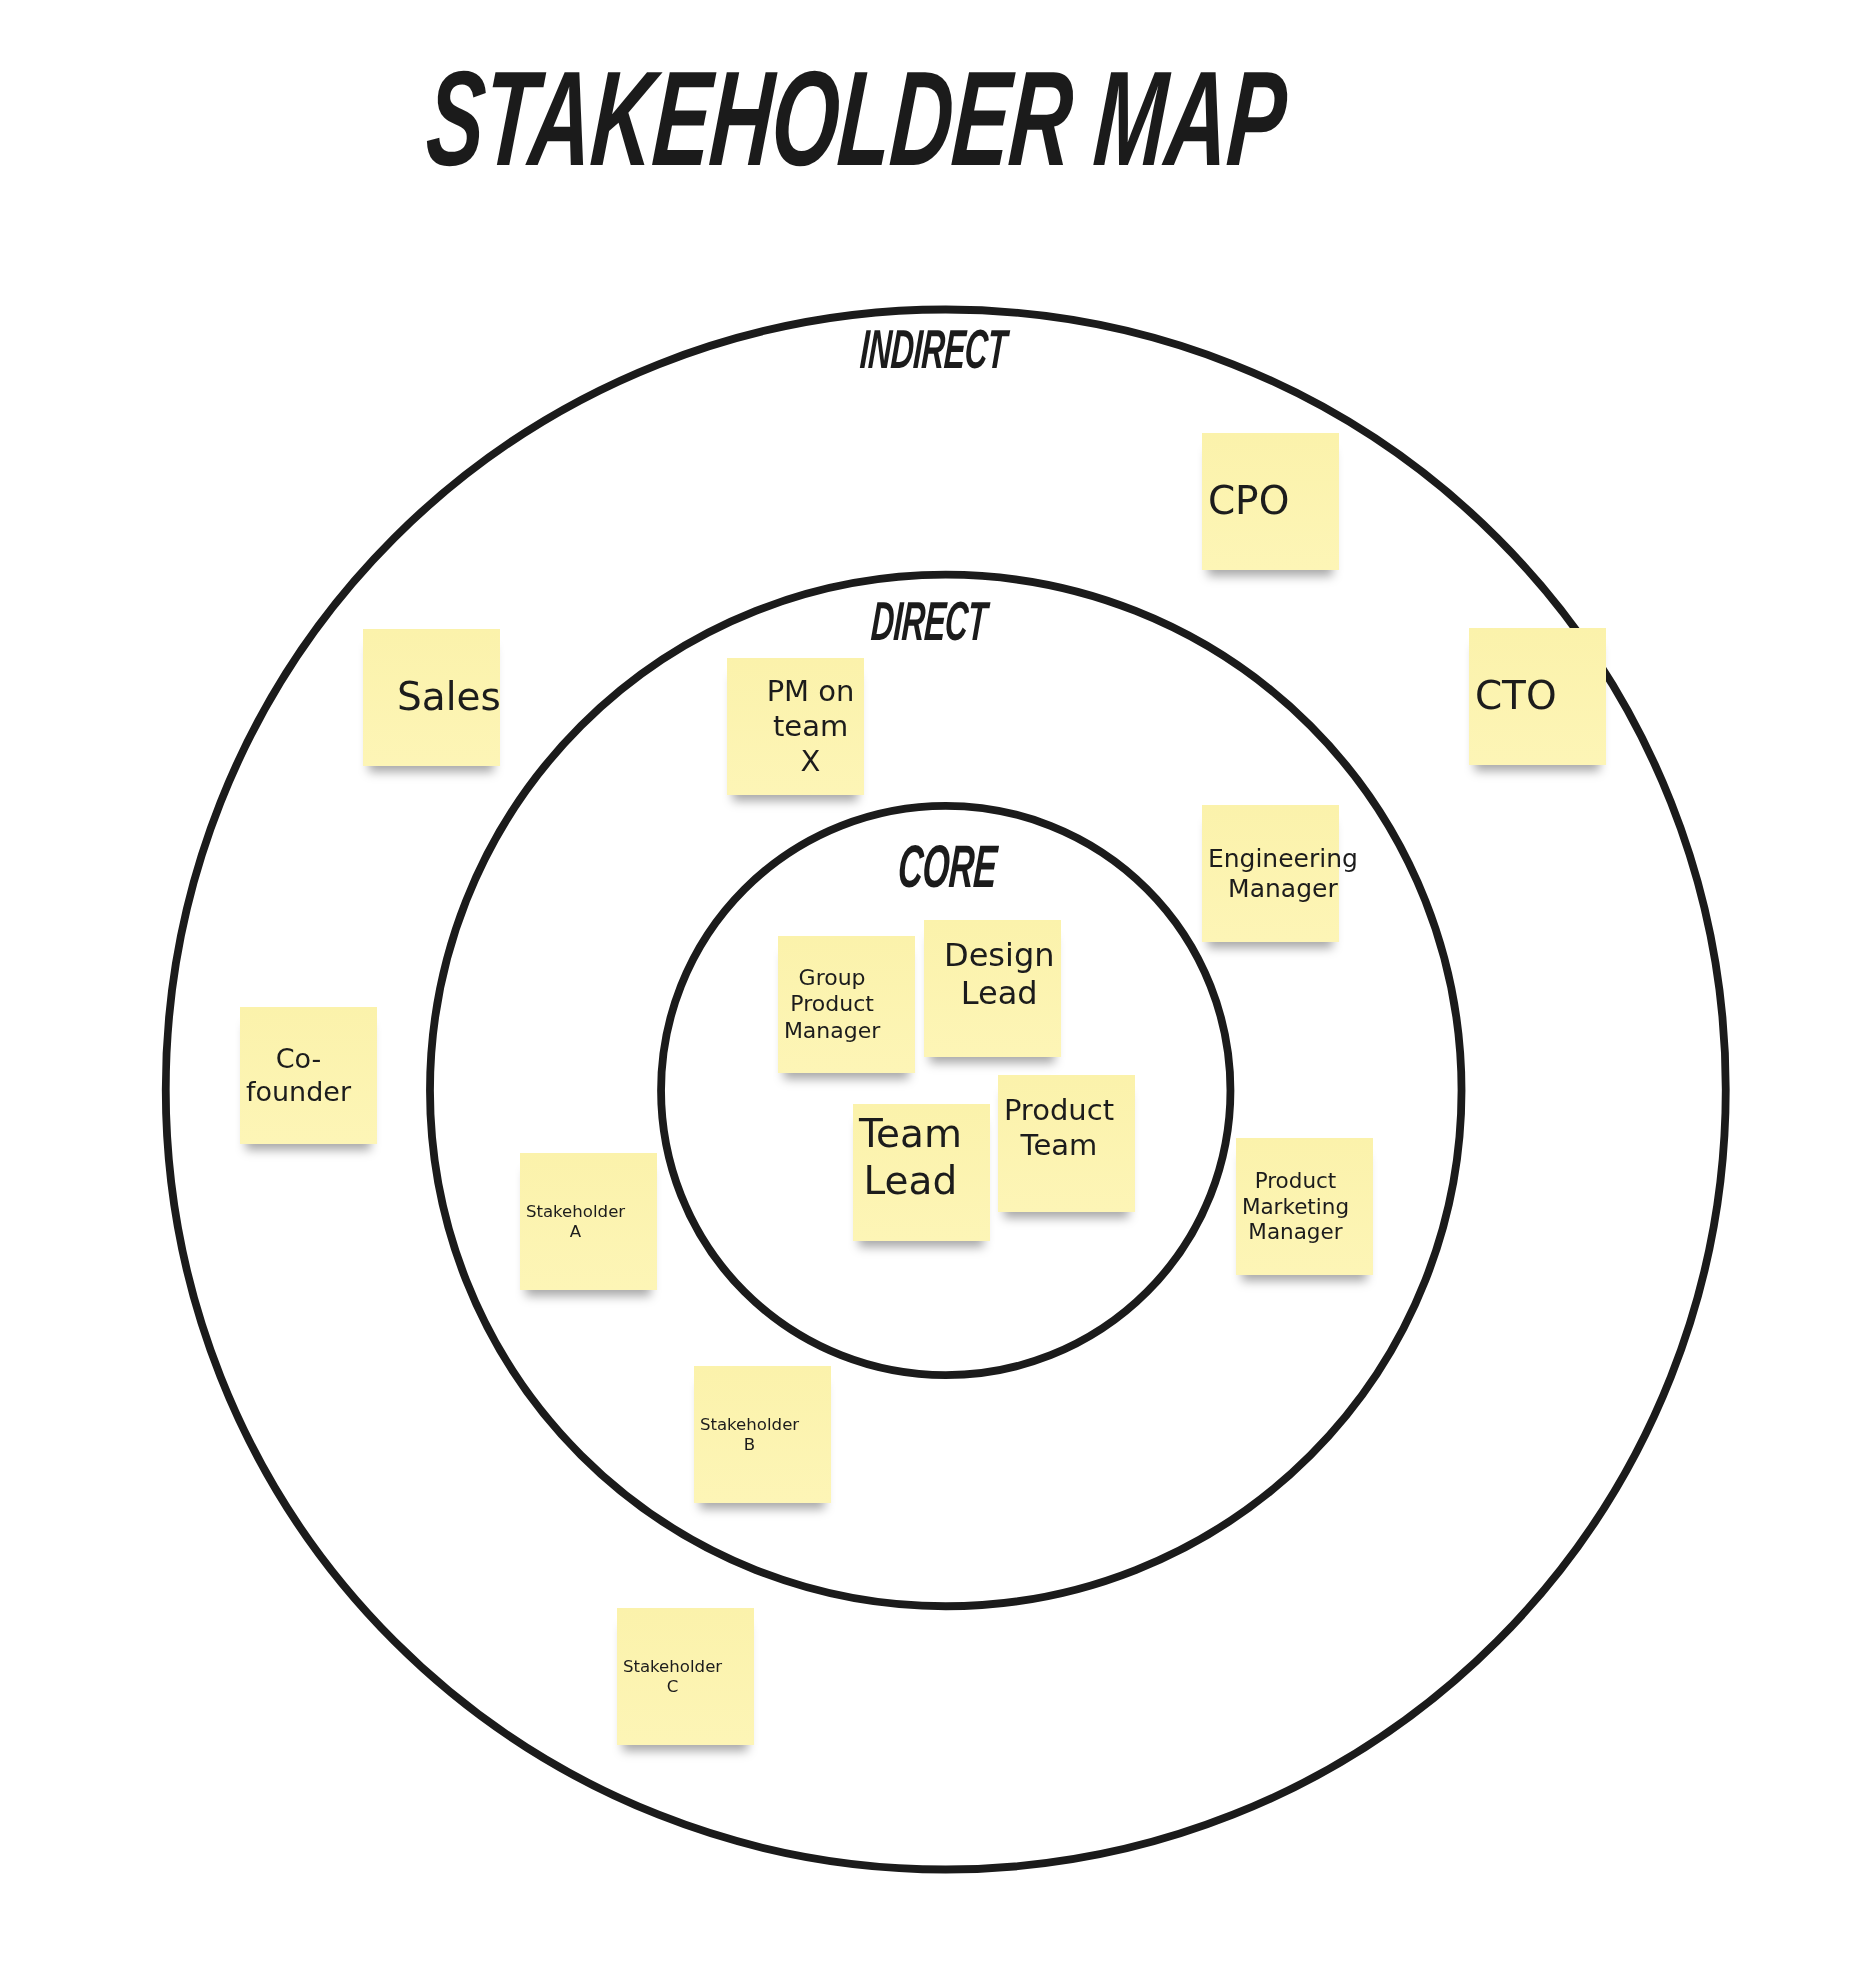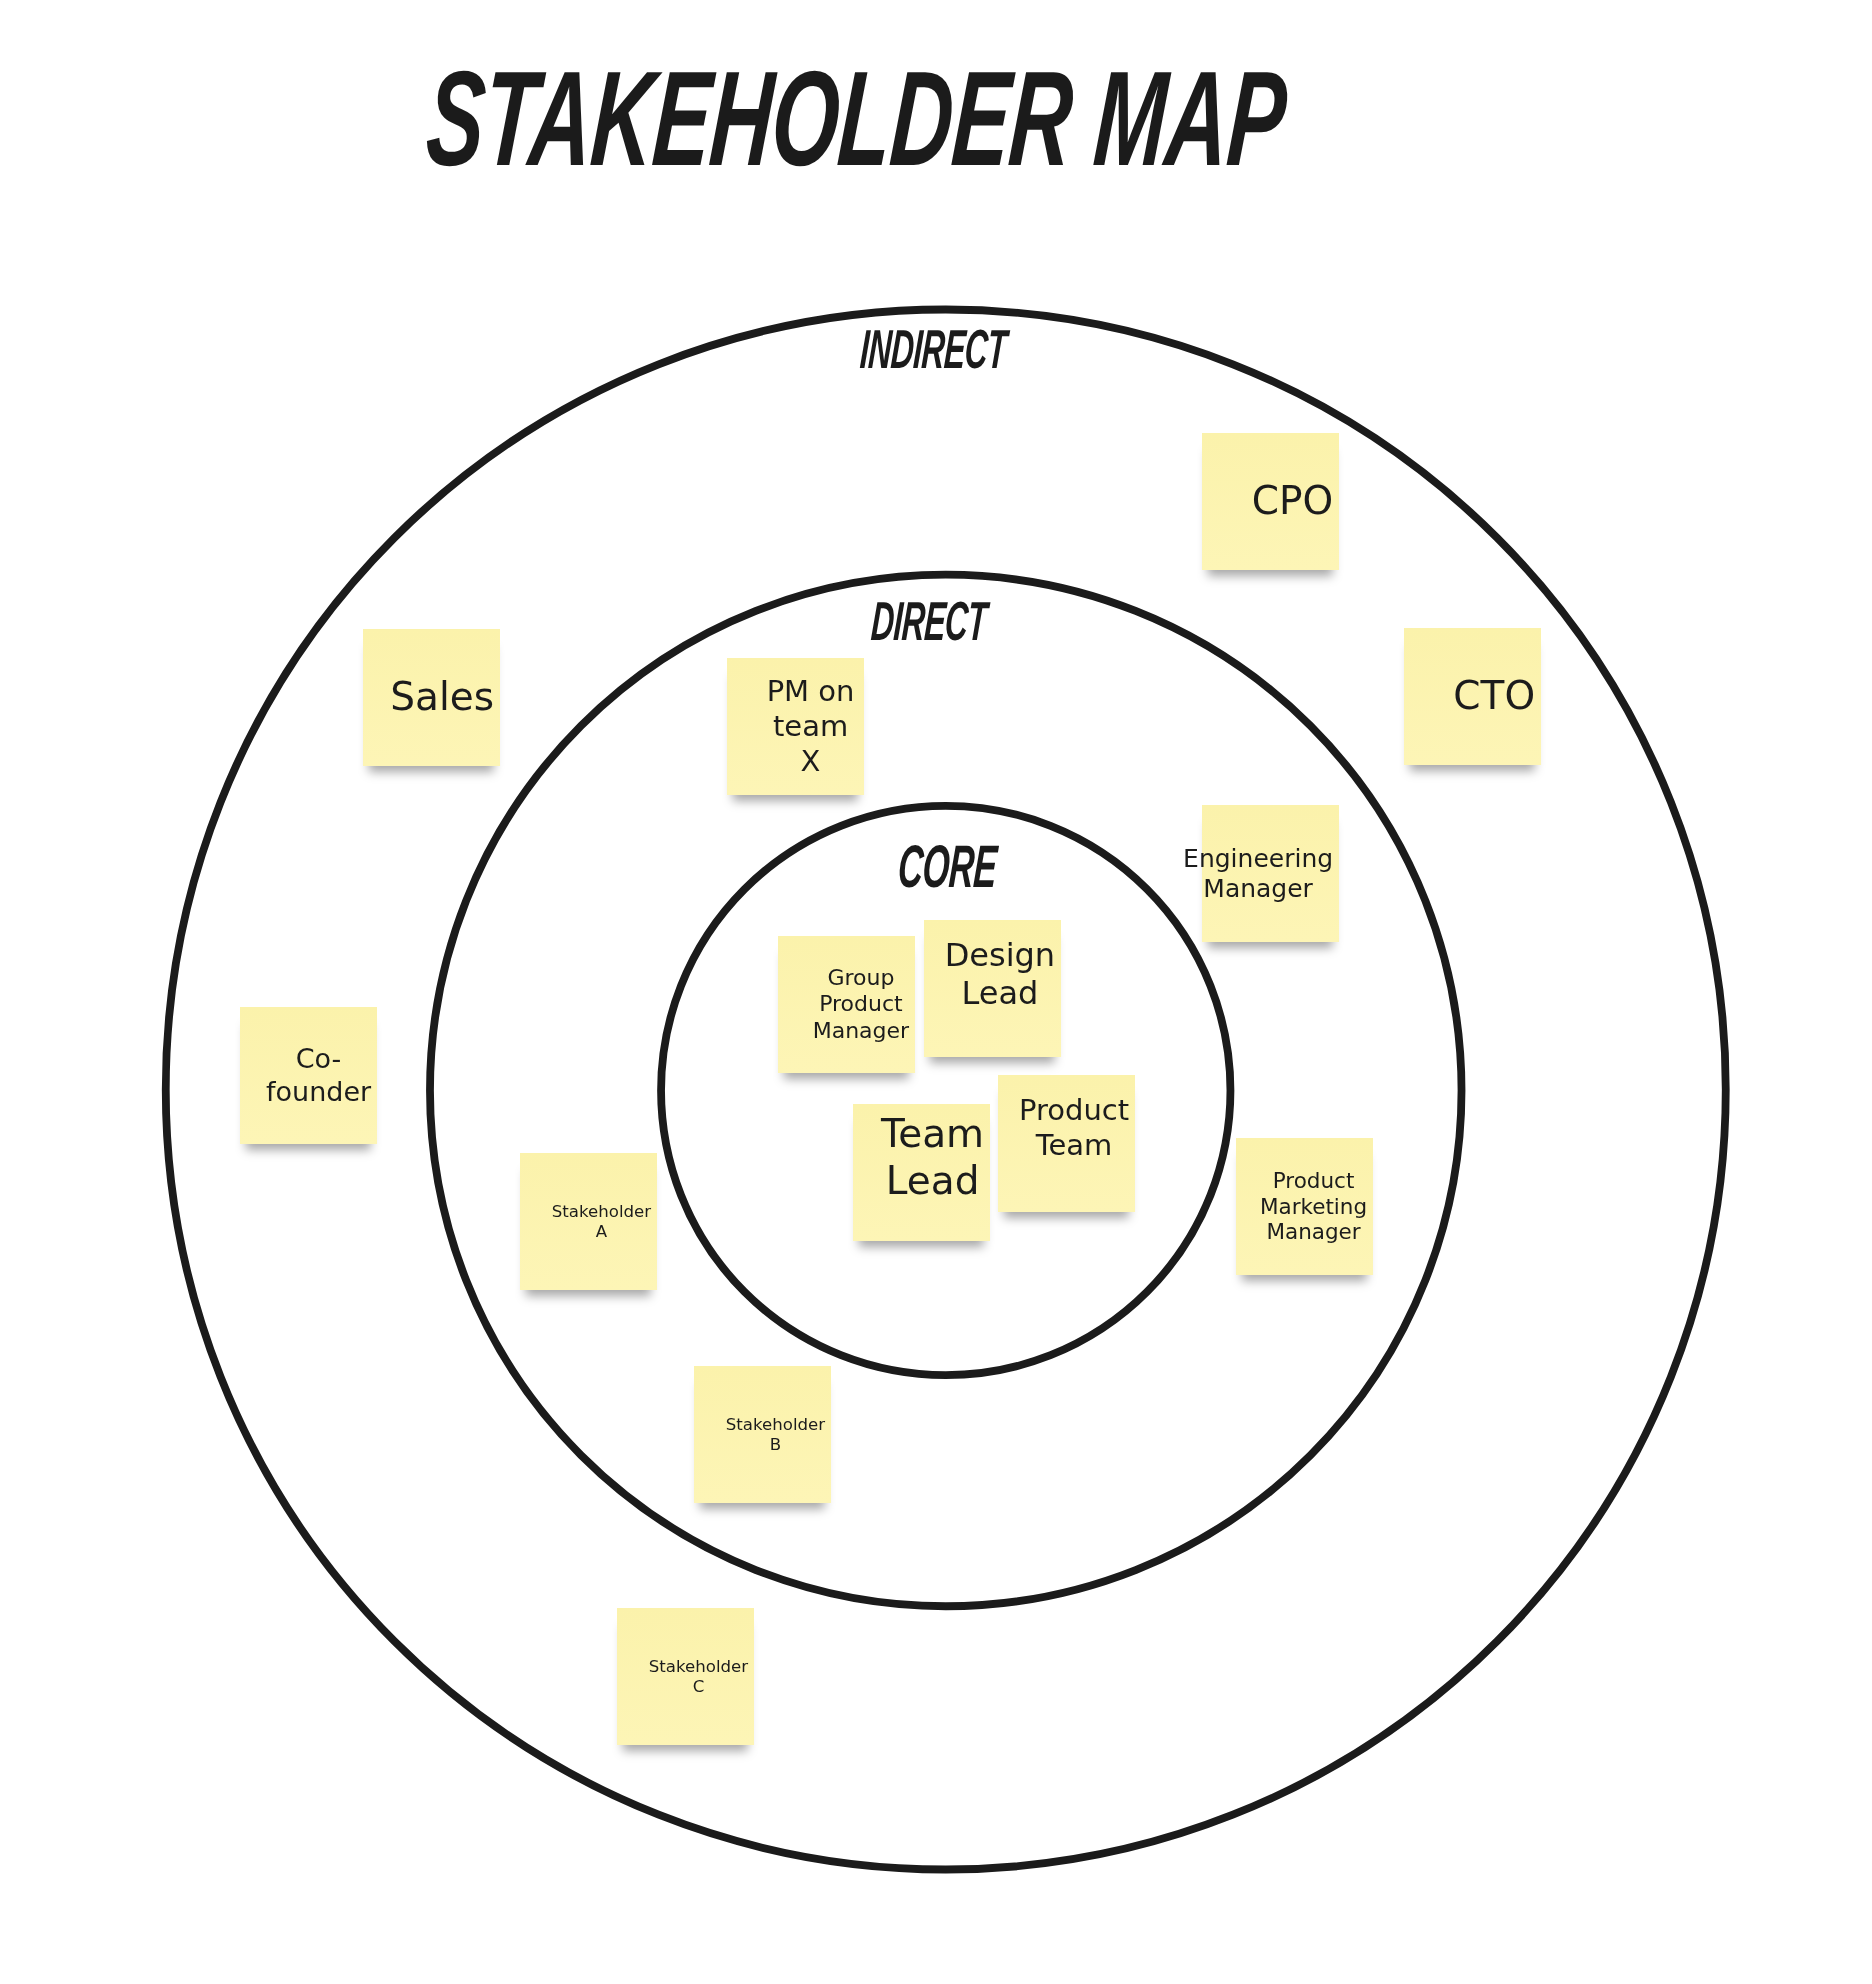--- a/index.html
+++ b/index.html
@@ -13,21 +13,21 @@
   }
   .title { left: 432px; top: 51px; font-size: 135px; transform: scaleX(0.64) skewX(-6deg); }
   .ring-label { font-size: 55px; transform: scaleX(0.58) skewX(-6deg); }
   .lbl-indirect { left: 862px; top: 322px; }
   .lbl-direct { left: 873px; top: 594px; }
   .lbl-core { left: 900px; top: 837px; font-size: 60px; }
   .note {
     position: absolute; width: 137px; height: 137px; background: #fdf4b0;
     background-image: linear-gradient(180deg, #fbf2ab 0%, #fdf5b6 100%);
     box-shadow: 0 11.7px 9.8px -5.9px rgba(0,0,0,0.35);
-    display: flex; align-items: center; justify-content: flex-end; text-align: center;
+    display: flex; align-items: center; justify-content: flex-start; text-align: center;
     color: #1c1c1c; font-family: "DejaVu Sans", sans-serif; box-sizing: border-box; padding: 5.9px;
   }
   .note span { display: block; line-height: 1.2; }
   .n-xl { font-size: 39px; }
   .n-lg { font-size: 31px; line-height: 1.2; }
   .n-md { font-size: 24.4px; }
   .n-sm { font-size: 18.5px; }
   .n-xs { font-size: 16.6px; }
   .note span.txt { white-space: pre-line; }
 </style>
@@ -44,21 +44,21 @@
     <circle cx="970" cy="1118" r="292" fill="none" stroke="#1b1b1b" stroke-width="8"></circle>
   </svg>
 
   <div class="display ring-label lbl-indirect">INDIRECT</div>
   <div class="display ring-label lbl-direct">DIRECT</div>
   <div class="display ring-label lbl-core">CORE</div>
 
   <div class="note" style="left:1202px;top:433px;">
     <span class="txt n-xl">CPO</span>
   </div>
-  <div class="note" style="left:1404px;top:628px;">
+  <div class="note" style="left:1469px;top:628px;">
     <span class="txt n-xl">CTO</span>
   </div>
   <div class="note" style="left:363px;top:629px;padding-left:34px;">
     <span class="txt n-xl">Sales</span>
   </div>
   <div class="note" style="left:240px;top:1007px;">
     <span class="txt n-md" style="font-size:27px;">Co-
 founder</span>
   </div>
   <div class="note" style="left:617px;top:1608px;">

